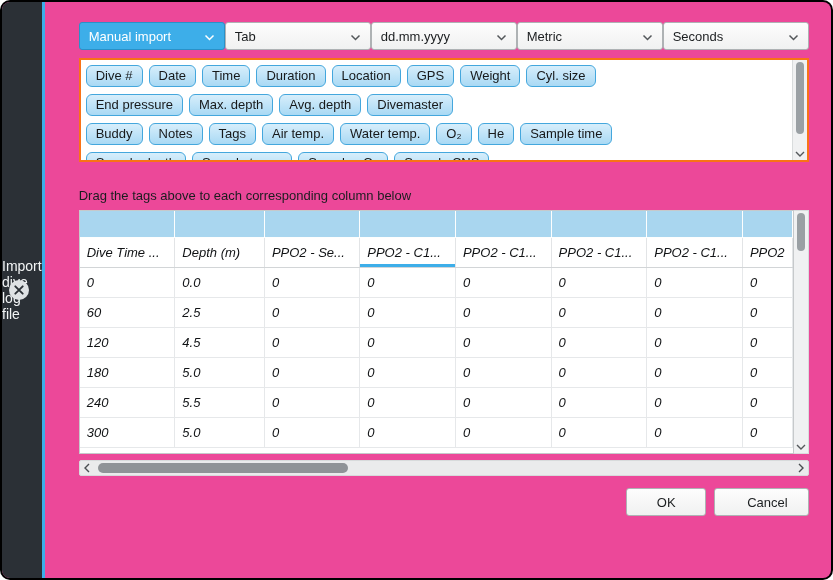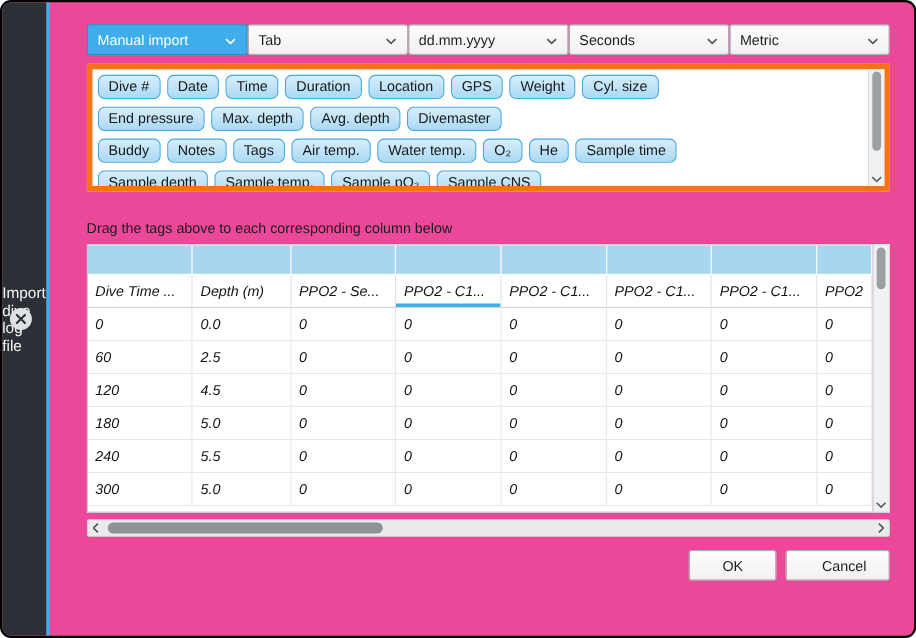--- a/index.html
+++ b/index.html
@@ -32,22 +32,22 @@
   .combo {
     width: 146px; height: 28px; border: 1px solid #aeb2b4; border-radius: 3px;
     background: linear-gradient(#fdfdfd, #f0f1f1);
     display: flex; align-items: center; padding: 0 9px; gap: 6px;
   }
   .combo .val { flex: 1; white-space: nowrap; overflow: hidden; }
   .combo.active { background: #3daee9; border-color: #2a91c8; color: #ffffff; }
 
   
   .tag-box {
-    margin-top: 8px; height: 116px; background: #ffffff;
-    border: 5px solid #f97316; position: relative; overflow: hidden;
+    margin-top: 8px; height: 104px; background: #ffffff;
+    border: 2px solid #f97316; position: relative; overflow: hidden;
   }
   .tag-pool { padding: 5px 22px 0 5px; }
   .tag-row { display: flex; gap: 6px; margin-bottom: 7px; }
   .tag {
     height: 22px; line-height: 20px; padding: 0 9px; white-space: nowrap;
     border: 1px solid #44a7dd; border-radius: 6px; color: #17191a;
     background: linear-gradient(#d7eefb, #a9d9f4);
   }
 
   .vscroll {
@@ -133,27 +133,27 @@
                 <path d="M1.5 1.5 L5.5 5.5 L9.5 1.5" stroke="#53575a" stroke-width="1.5" fill="none"></path>
               </svg></span>
         </div>
         <div class="combo">
           <span class="val">dd.mm.yyyy</span>
           <span><svg width="11" height="7" viewBox="0 0 11 7">
                 <path d="M1.5 1.5 L5.5 5.5 L9.5 1.5" stroke="#53575a" stroke-width="1.5" fill="none"></path>
               </svg></span>
         </div>
         <div class="combo">
+          <span class="val">Metric</span>
+          <span><svg width="11" height="7" viewBox="0 0 11 7">
+                <path d="M1.5 1.5 L5.5 5.5 L9.5 1.5" stroke="#53575a" stroke-width="1.5" fill="none"></path>
+              </svg></span>
+        </div>
+        <div class="combo">
           <span class="val">Seconds</span>
-          <span><svg width="11" height="7" viewBox="0 0 11 7">
-                <path d="M1.5 1.5 L5.5 5.5 L9.5 1.5" stroke="#53575a" stroke-width="1.5" fill="none"></path>
-              </svg></span>
-        </div>
-        <div class="combo">
-          <span class="val">Metric</span>
           <span><svg width="11" height="7" viewBox="0 0 11 7">
                 <path d="M1.5 1.5 L5.5 5.5 L9.5 1.5" stroke="#53575a" stroke-width="1.5" fill="none"></path>
               </svg></span>
         </div>
       </div>
 
       <div class="tag-box">
         <div class="tag-pool">
             <div class="tag-row">
               <span class="tag">Dive #</span>

